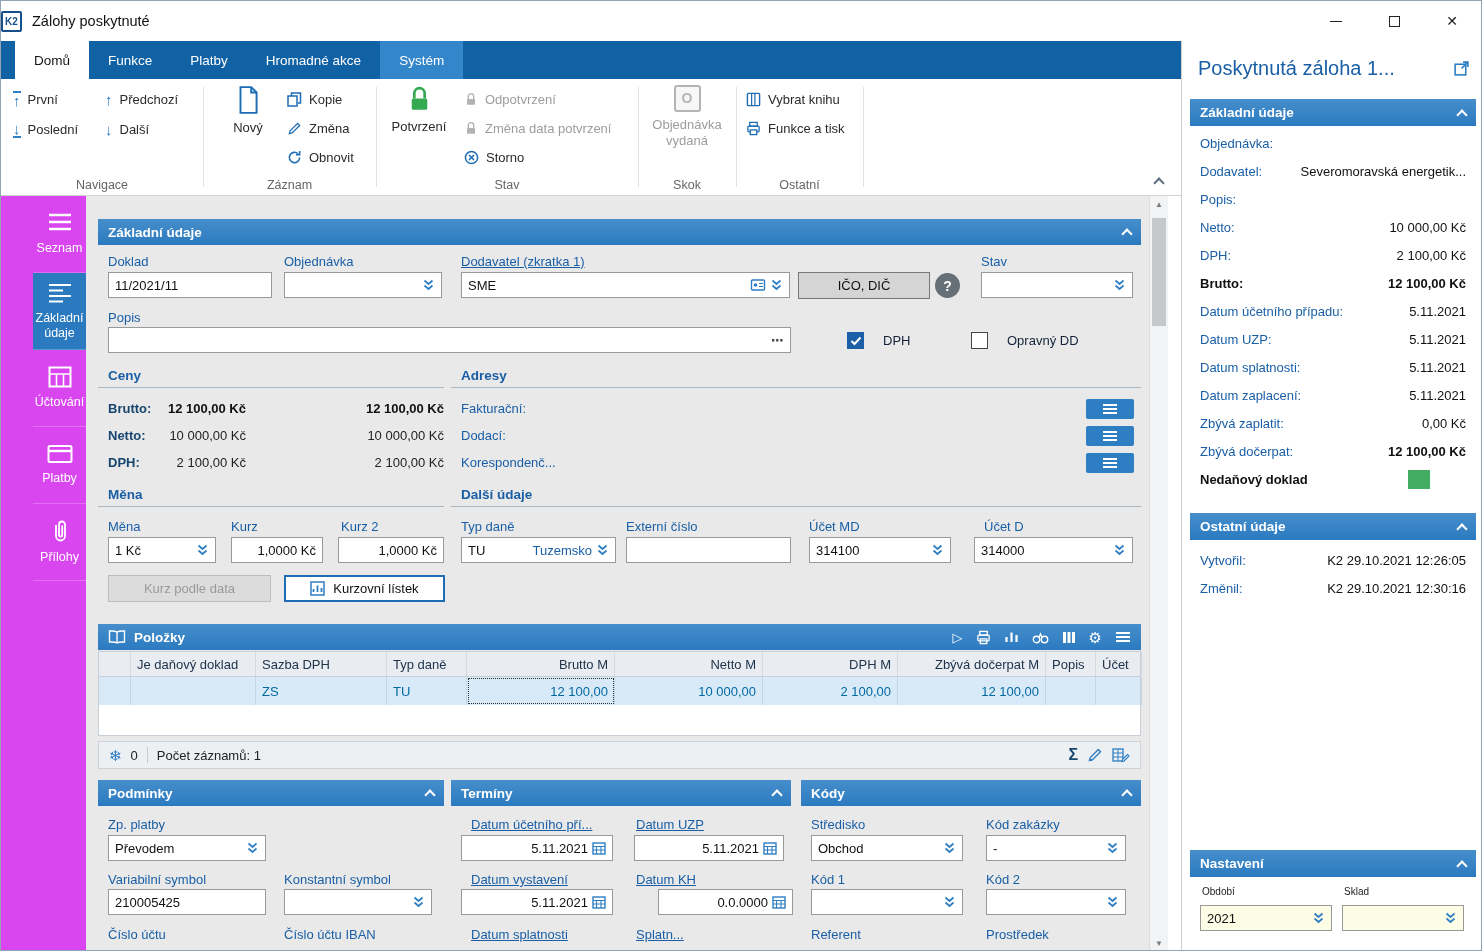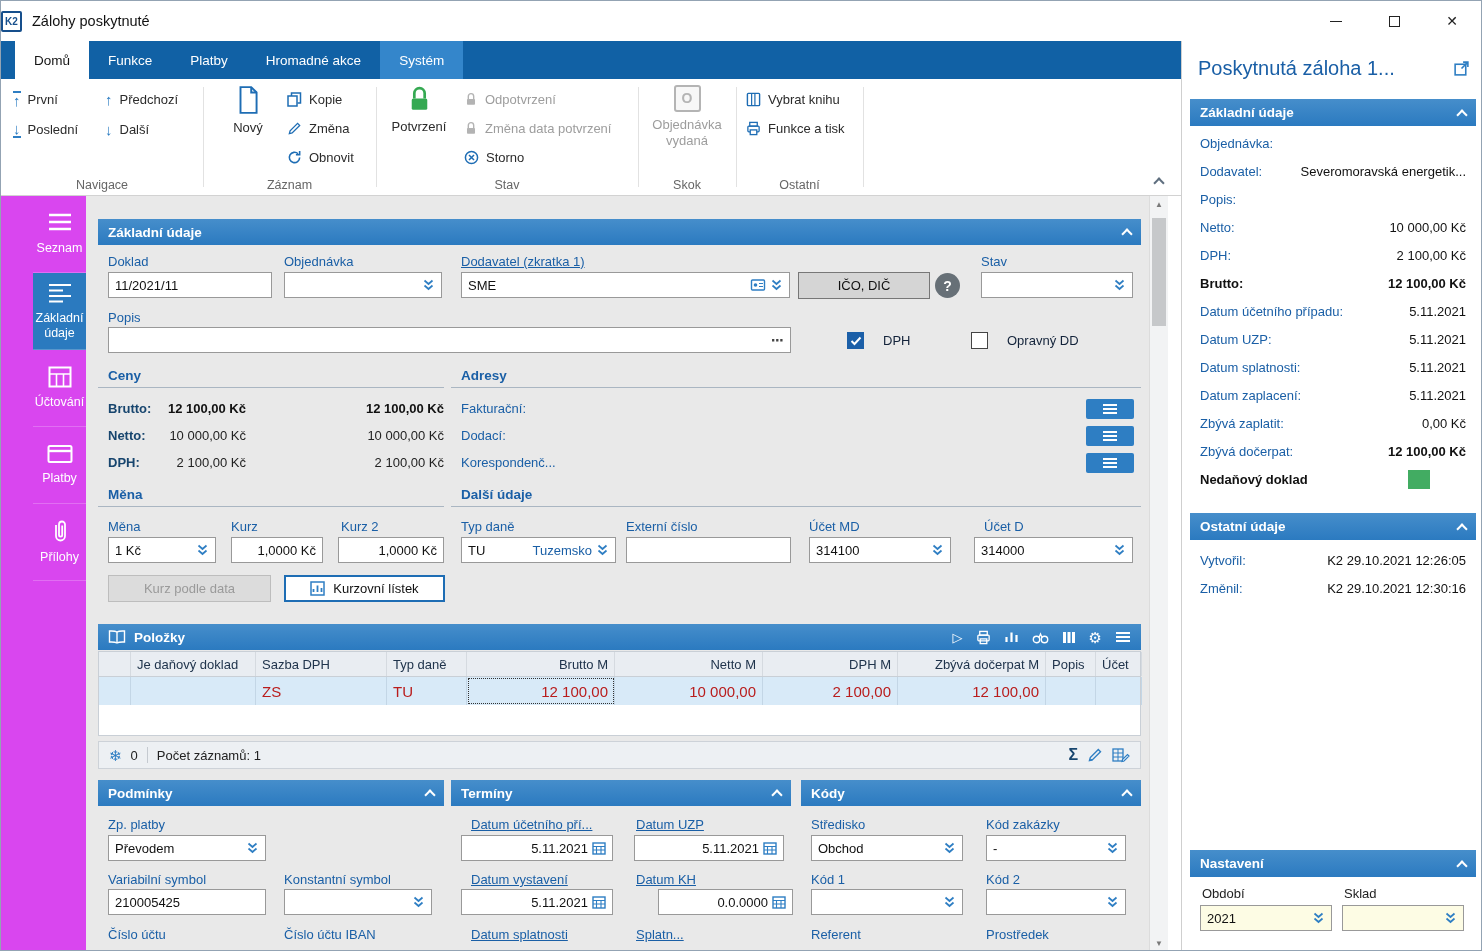--- a/index.html
+++ b/index.html
@@ -68,21 +68,21 @@
   .menu-btn { position:absolute; width:48px; height:20px; background:#2e7ec3; border-radius:2px; display:flex; align-items:center; justify-content:center; cursor:pointer; }
   .dis-btn { position:absolute; background:#dcdcdc; border:1px solid #bdbdbd; color:#9a9a9a; display:flex; align-items:center; justify-content:center; font-size:13px; cursor:default; }
   .outline-btn { position:absolute; background:#fff; border:2px solid #1e6db4; color:#111; display:flex; align-items:center; justify-content:center; gap:8px; font-size:13px; cursor:pointer; }
   .bar-icons { margin-left:auto; display:flex; align-items:center; gap:13px; }
   .wic { color:#fff; font-size:13px; line-height:1; cursor:pointer; }
   .tbl-head { position:absolute; left:12px; top:455px; width:1043px; height:26px; display:grid; grid-template-columns:32px 125px 131px 80px 148px 148px 135px 148px 50px 46px; background:#e9edf2; border:1px solid #c9cfd6; }
   .tbl-head > div { display:flex; align-items:center; padding:0 6px; border-right:1px solid #d5dae0; font-size:13px; color:#20344c; white-space:nowrap; overflow:hidden; }
   .tbl-head > div.numh { justify-content:flex-end; }
   .tbl-body { position:absolute; left:12px; top:481px; width:1043px; height:59px; background:#fff; border:1px solid #c9cfd6; border-top:none; }
   .tbl-row { height:28px; display:grid; grid-template-columns:32px 125px 131px 80px 148px 148px 135px 148px 50px 46px; background:#d8eaf8; }
-  .tbl-row > div { display:flex; align-items:center; padding:0 6px; border-right:1px solid #c3d6e6; font-size:15px; color:#b91c1c; white-space:nowrap; overflow:hidden; }
+  .tbl-row > div { display:flex; align-items:center; padding:0 6px; border-right:1px solid #c3d6e6; font-size:13px; color:#0369a1; white-space:nowrap; overflow:hidden; }
   .tbl-row > div.numc { justify-content:flex-end; }
   .cell-focus { outline:1px dotted #333; outline-offset:-2px; }
   .status { position:absolute; left:12px; top:545px; width:1043px; height:28px; background:#edf0f3; border:1px solid #cdd2d8; display:flex; align-items:center; padding:0 10px; gap:9px; font-size:13px; color:#222; }
   .vsep { width:1px; height:16px; background:#c5cad0; }
   .spacer { flex:1; }
   .snow { color:#2e7ec3; font-size:15px; line-height:1; cursor:pointer; }
   .sigma { color:#17456e; font-weight:bold; font-size:16px; line-height:1; cursor:pointer; }
 
   
   .vscroll { position:absolute; left:1148px; top:195px; width:19px; height:756px; background:#f2f3f4; border-left:1px solid #dcdcdc; }
@@ -96,21 +96,21 @@
   .rp-bar { position:absolute; left:8px; width:286px; height:27px; background:linear-gradient(180deg,#468ecb,#2b7ac0); color:#fff; font-weight:bold; font-size:13.5px; display:flex; align-items:center; padding:0 10px; }
   .rp-rows { position:absolute; left:8px; width:286px; }
   .rp-row { height:28px; display:flex; align-items:center; padding:0 10px; font-size:13px; }
   .rp-row .l { color:#1a5fa6; white-space:nowrap; }
   .rp-row .v { margin-left:auto; color:#111; white-space:nowrap; }
   .rp-row.bold-all .l { color:#111; font-weight:bold; }
   .rp-row.bold-all .v { font-weight:bold; }
   .rp-row.bold-val .v { font-weight:bold; }
   .rp-row.dark-label .l { color:#111; font-weight:bold; }
   .green-box { margin-left:auto; margin-right:36px; width:22px; height:19px; background:#42ac62; }
-  .rp-lbl { position:absolute; color:#222; font-size:13px; white-space:nowrap; }
+  .rp-lbl { position:absolute; color:#222; font-size:10px; white-space:nowrap; }
 </style>
 </head>
 <body>
 
 <div class="window">
 
   <div class="titlebar">
     <div class="app-logo">K2</div>
     <div class="win-title">Zálohy poskytnuté</div>
     <div class="win-controls">

